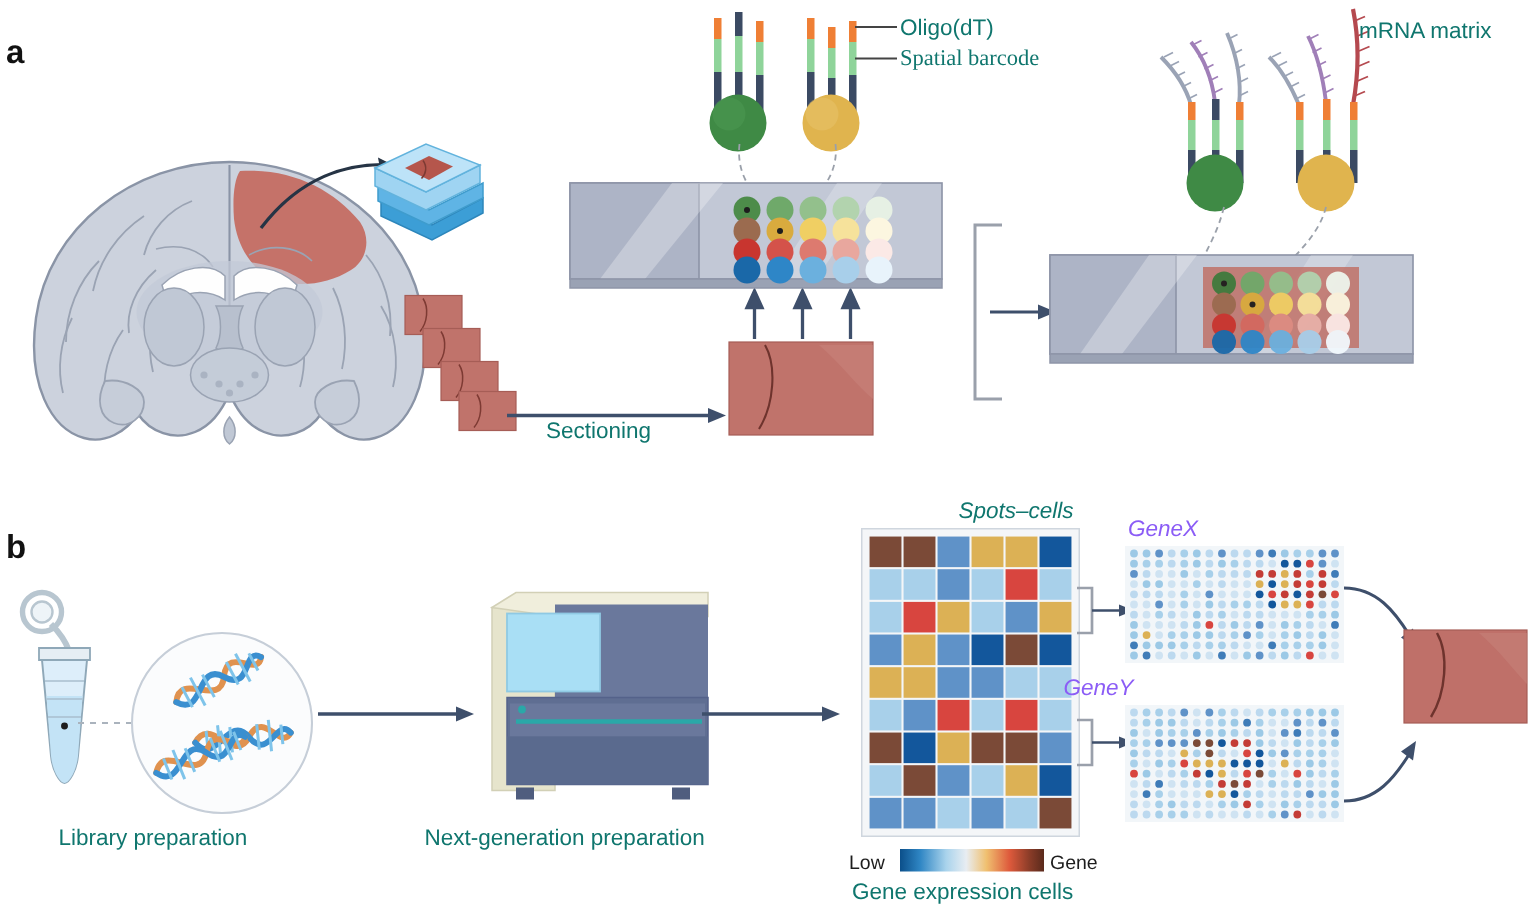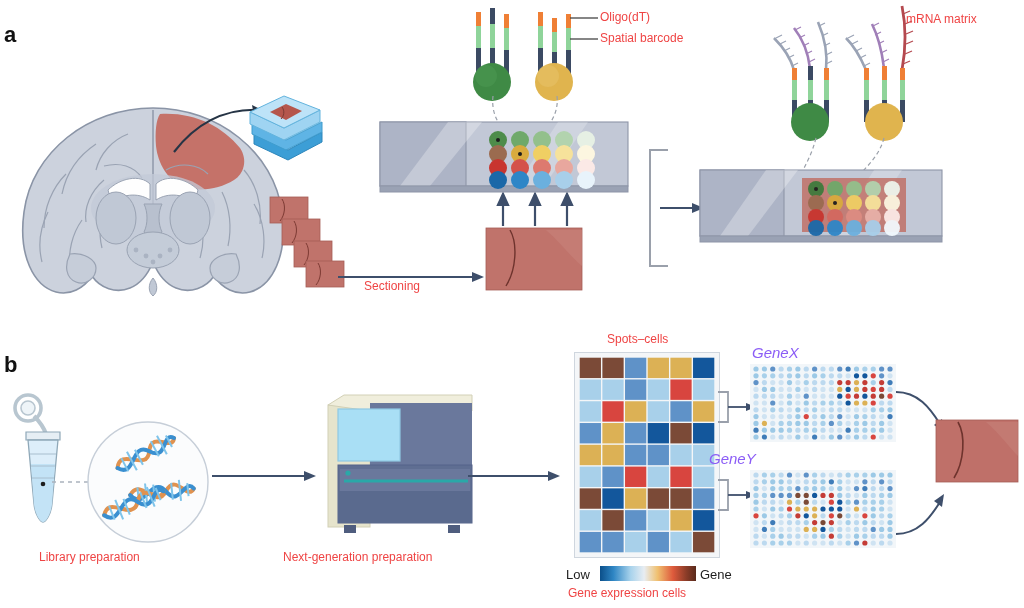--- a/index.html
+++ b/index.html
@@ -5,21 +5,21 @@
   * { box-sizing: border-box; }
   html, body { margin:0; padding:0; }
   body {
     width:1024px; height:608px; position:relative;
     background:#ffffff;
     font-family:"Liberation Sans", sans-serif;
     color:#1a1a1a; overflow:hidden;
   }
   .abs { position:absolute; }
   .panel-letter { font-weight:bold; font-size:22px; color:#111; }
-  .lbl { font-size:12px; color:#ef4444; white-space:nowrap; }
+  .lbl { font-size:15px; color:#0f766e; white-space:nowrap; }
   .lbl-sm { font-size:13px; color:#1d1d1d; white-space:nowrap; }
   .lbl-ital { font-style:italic; font-size:15px; color:#8b5cf6; white-space:nowrap; }
   svg { display:block; overflow:visible; }
 </style>
 </head>
 <body>
 
 <div class="abs panel-letter" style="left:4px; top:22px;">a</div>
 
 <div class="abs" style="left:8px; top:100px;">
@@ -161,21 +161,21 @@
   </svg>
 </div>
 
 <div class="abs" style="left:570px; top:12px;">
   <svg width="46" height="40">
     <line x1="0" y1="6" x2="28" y2="6" stroke="#444" stroke-width="1.3"></line>
     <line x1="0" y1="27" x2="28" y2="27" stroke="#444" stroke-width="1.3"></line>
   </svg>
 </div>
 <div class="abs lbl" style="left:600px; top:10px;">Oligo(dT)</div>
-<div class="abs lbl" style="left:600px; top:31px;">Spatial barcode</div>
+<div class="abs lbl" style="left:600px; top:31px;font-family:Liberation Serif, serif;">Spatial barcode</div>
 
 <div class="abs" style="left:485px; top:96px;">
   <svg width="90" height="46">
     <path d="M8 0 C 6 18, 14 30, 24 40" stroke="#9aa0aa" stroke-width="1.2" fill="none" stroke-dasharray="4 3"></path>
     <path d="M72 0 C 74 18, 64 30, 54 40" stroke="#9aa0aa" stroke-width="1.2" fill="none" stroke-dasharray="4 3"></path>
   </svg>
 </div>
 
 <div class="abs" style="left:378px; top:118px;">
   <svg width="254" height="80" viewBox="0 0 254 80">
@@ -436,21 +436,21 @@
 </div>
 <div class="abs lbl" style="left:283px; top:550px;">Next-generation preparation</div>
 
 <div class="abs" style="left:468px; top:470px;">
   <svg width="96" height="12">
     <line x1="0" y1="6" x2="82" y2="6" stroke="#3e4f6b" stroke-width="2.2"></line>
     <path d="M92 6 L80 1 L80 11 Z" fill="#3e4f6b"></path>
   </svg>
 </div>
 
-<div class="abs lbl" style="left:607px; top:332px;">Spots–cells</div>
+<div class="abs lbl" style="left:639px; top:332px;font-style:italic;">Spots–cells</div>
 <div class="abs" style="left:574px; top:352px;">
   <svg id="matrix-svg" width="146" height="206" viewBox="0 0 146 206">
     <rect x="0.5" y="0.5" width="145" height="205" fill="#f4f6f8" stroke="#cfd6de" stroke-width="1"></rect>
   <rect x="5.70" y="5.70" width="21.27" height="20.38" fill="#7b4a37"></rect>
       <rect x="28.37" y="5.70" width="21.27" height="20.38" fill="#7b4a37"></rect>
       <rect x="51.03" y="5.70" width="21.27" height="20.38" fill="#5f92c8"></rect>
       <rect x="73.70" y="5.70" width="21.27" height="20.38" fill="#dcb155"></rect>
       <rect x="96.37" y="5.70" width="21.27" height="20.38" fill="#dcb155"></rect>
       <rect x="119.03" y="5.70" width="21.27" height="20.38" fill="#13579c"></rect>
       <rect x="5.70" y="27.48" width="21.27" height="20.38" fill="#a8d0ea"></rect>

